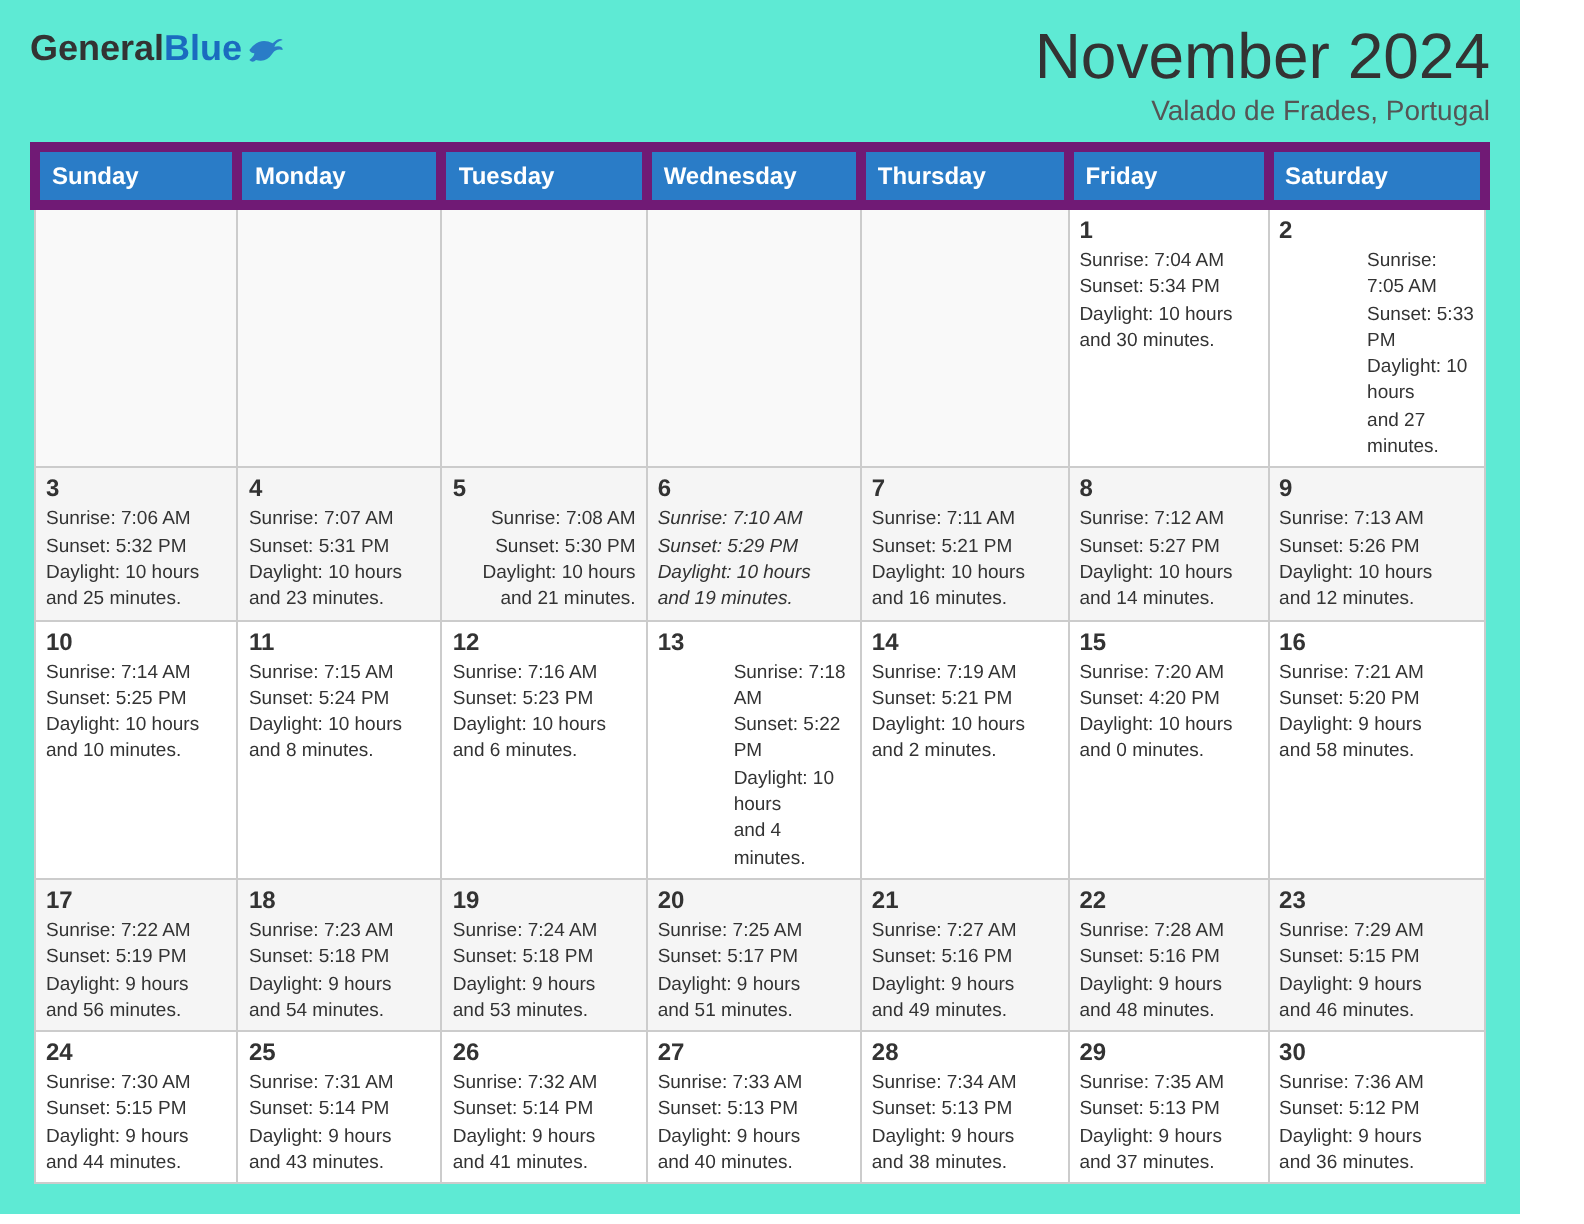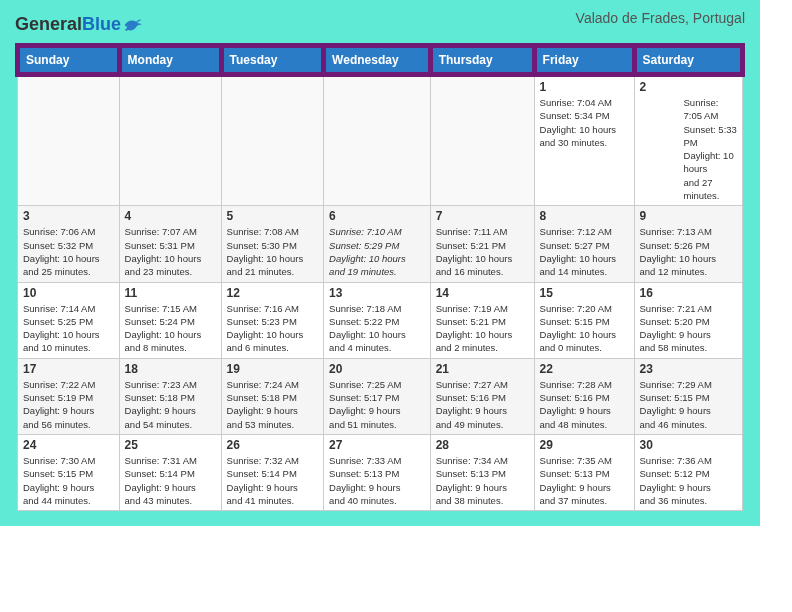--- a/index.html
+++ b/index.html
@@ -112,20 +112,21 @@
     <div class="logo">
       <div class="logo-text">
         <span class="logo-general">General</span>
           <span class="logo-blue">Blue</span>
         <svg class="logo-bird" viewBox="0 0 24 20" fill="none">
           <path d="M2 10 Q8 2 16 6 Q20 2 22 4 Q18 5 17 8 Q22 7 22 10 Q18 9 16 12 Q12 18 6 16 Q4 18 2 16 Q5 14 5 12 Q3 12 2 10Z" fill="#2a7cc7"></path>
         </svg>
       </div>
     </div>
     <div class="title-section">
+      <div class="month-title">November 2024</div>
       <div class="subtitle">Valado de Frades, Portugal</div>
     </div>
   </div>
 
   <table class="calendar">
     <thead>
       <tr>
 
       <th>Sunday</th>
           <th>Monday</th>
@@ -168,21 +169,21 @@
           </td>
           <td>
             <span class="day-num">4</span>
             <div class="day-info" style="white-space: pre-line;">Sunrise: 7:07 AM
 Sunset: 5:31 PM
 Daylight: 10 hours
 and 23 minutes.</div>
           </td>
           <td>
             <span class="day-num">5</span>
-            <div class="day-info" style="white-space: pre-line;">Sunrise: 7:08 AM
+            <div class="day-info" style="white-space: pre-line; text-align: right;">Sunrise: 7:08 AM
 Sunset: 5:30 PM
 Daylight: 10 hours
 and 21 minutes.</div>
           </td>
           <td>
             <span class="day-num">6</span>
             <div class="day-info" style="white-space: pre-line; font-style: italic;">Sunrise: 7:10 AM
 Sunset: 5:29 PM
 Daylight: 10 hours
 and 19 minutes.</div>
@@ -226,36 +227,36 @@
           </td>
           <td>
             <span class="day-num">12</span>
             <div class="day-info" style="white-space: pre-line;">Sunrise: 7:16 AM
 Sunset: 5:23 PM
 Daylight: 10 hours
 and 6 minutes.</div>
           </td>
           <td>
             <span class="day-num">13</span>
-            <div class="day-info" style="white-space: pre-line;">Sunrise: 7:18 AM
+            <div class="day-info" style="white-space: pre-line; margin-left: 38px;">Sunrise: 7:18 AM
 Sunset: 5:22 PM
 Daylight: 10 hours
 and 4 minutes.</div>
           </td>
           <td>
             <span class="day-num">14</span>
             <div class="day-info" style="white-space: pre-line;">Sunrise: 7:19 AM
 Sunset: 5:21 PM
 Daylight: 10 hours
 and 2 minutes.</div>
           </td>
           <td>
             <span class="day-num">15</span>
             <div class="day-info" style="white-space: pre-line;">Sunrise: 7:20 AM
-Sunset: 5:15 PM
+Sunset: 4:20 PM
 Daylight: 10 hours
 and 0 minutes.</div>
           </td>
           <td>
             <span class="day-num">16</span>
             <div class="day-info" style="white-space: pre-line;">Sunrise: 7:21 AM
 Sunset: 5:20 PM
 Daylight: 9 hours
 and 58 minutes.</div>
           </td>

